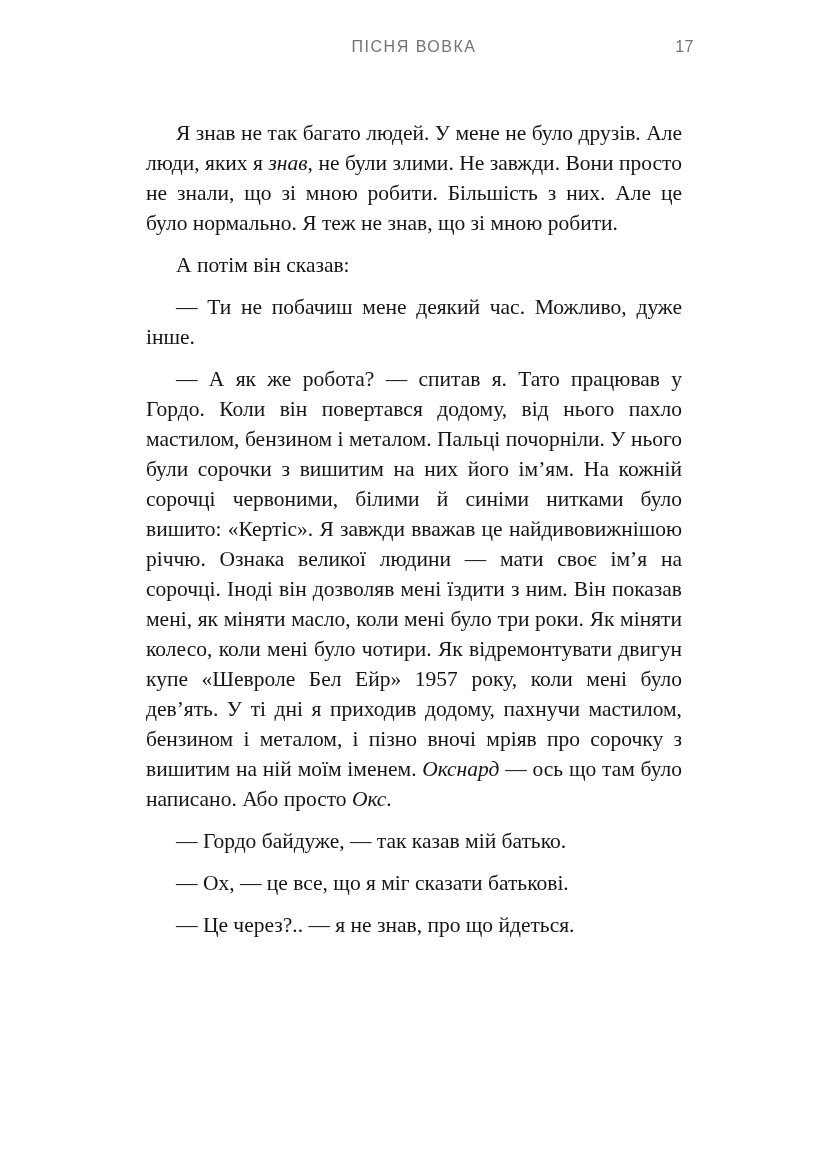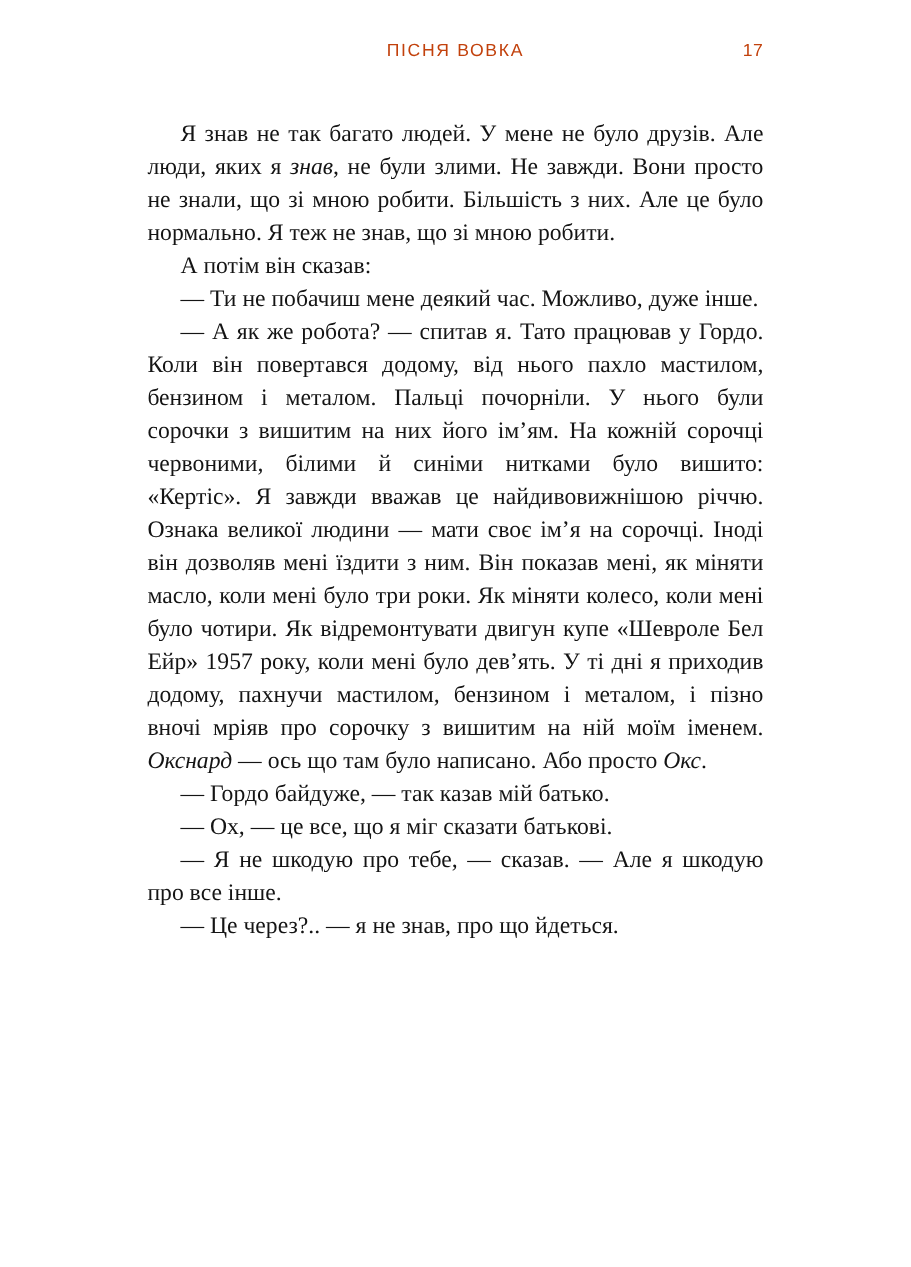--- a/index.html
+++ b/index.html
@@ -18,21 +18,21 @@
   }
   .running-head {
     position: absolute;
     left: 134px;
     top: 36px;
     width: 560px;
     height: 22px;
     font-family: "Liberation Sans", sans-serif;
     font-size: 16px;
     line-height: 22px;
-    color: #c2410c;
+    color: #737373;
   }
   .running-head .title {
     position: absolute;
     left: 0;
     right: 0;
     text-align: center;
     letter-spacing: 1.5px;
   }
   .running-head .folio {
     position: absolute;
@@ -46,21 +46,21 @@
     left: 134px;
     top: 106px;
     width: 560px;
     font-size: 21.5px;
     line-height: 30px;
     text-align: justify;
     hyphens: auto;
     -webkit-hyphens: auto;
   }
   .body-text p {
-    margin: 0;
+    margin: 12px;
     padding: 0;
     text-indent: 30px;
   }
   .body-text em {
     font-style: italic;
   }
 </style>
 </head>
 <body>
 
@@ -69,16 +69,15 @@
     <span class="title">ПІСНЯ ВОВКА</span>
     <span class="folio">17</span>
   </div>
   <div class="body-text">
       <p>Я знав не так багато людей. У мене не було друзів. Але люди, яких я <em>знав</em>, не були злими. Не завжди. Вони просто не знали, що зі мною робити. Більшість з них. Але це було нормально. Я теж не знав, що зі мною робити.</p>
       <p>А потім він сказав:</p>
       <p>— Ти не побачиш мене деякий час. Можливо, дуже інше.</p>
       <p>— А як же робота? — спитав я. Тато працював у Гордо. Коли він повертався додому, від нього пахло мастилом, бензином і металом. Пальці почорніли. У нього були сорочки з вишитим на них його ім’ям. На кожній сорочці червоними, білими й синіми нитками було вишито: «Кертіс». Я завжди вважав це найдивовижнішою річчю. Ознака великої людини — мати своє ім’я на сорочці. Іноді він дозволяв мені їздити з ним. Він показав мені, як міняти масло, коли мені було три роки. Як міняти колесо, коли мені було чотири. Як відремонтувати двигун купе «Шевроле Бел Ейр» 1957 року, коли мені було дев’ять. У ті дні я приходив додому, пахнучи мастилом, бензином і металом, і пізно вночі мріяв про сорочку з вишитим на ній моїм іменем. <em>Окснард</em> — ось що там було написано. Або просто <em>Окс</em>.</p>
       <p>— Гордо байдуже, — так казав мій батько.</p>
       <p>— Ох, — це все, що я міг сказати батькові.</p>
-      <p>— Я не шкодую про тебе, — сказав. — Але я шкодую про все інше.</p>
       <p>— Це через?.. — я не знав, про що йдеться.</p>
     </div>
 </div>
 
 </body></html>

